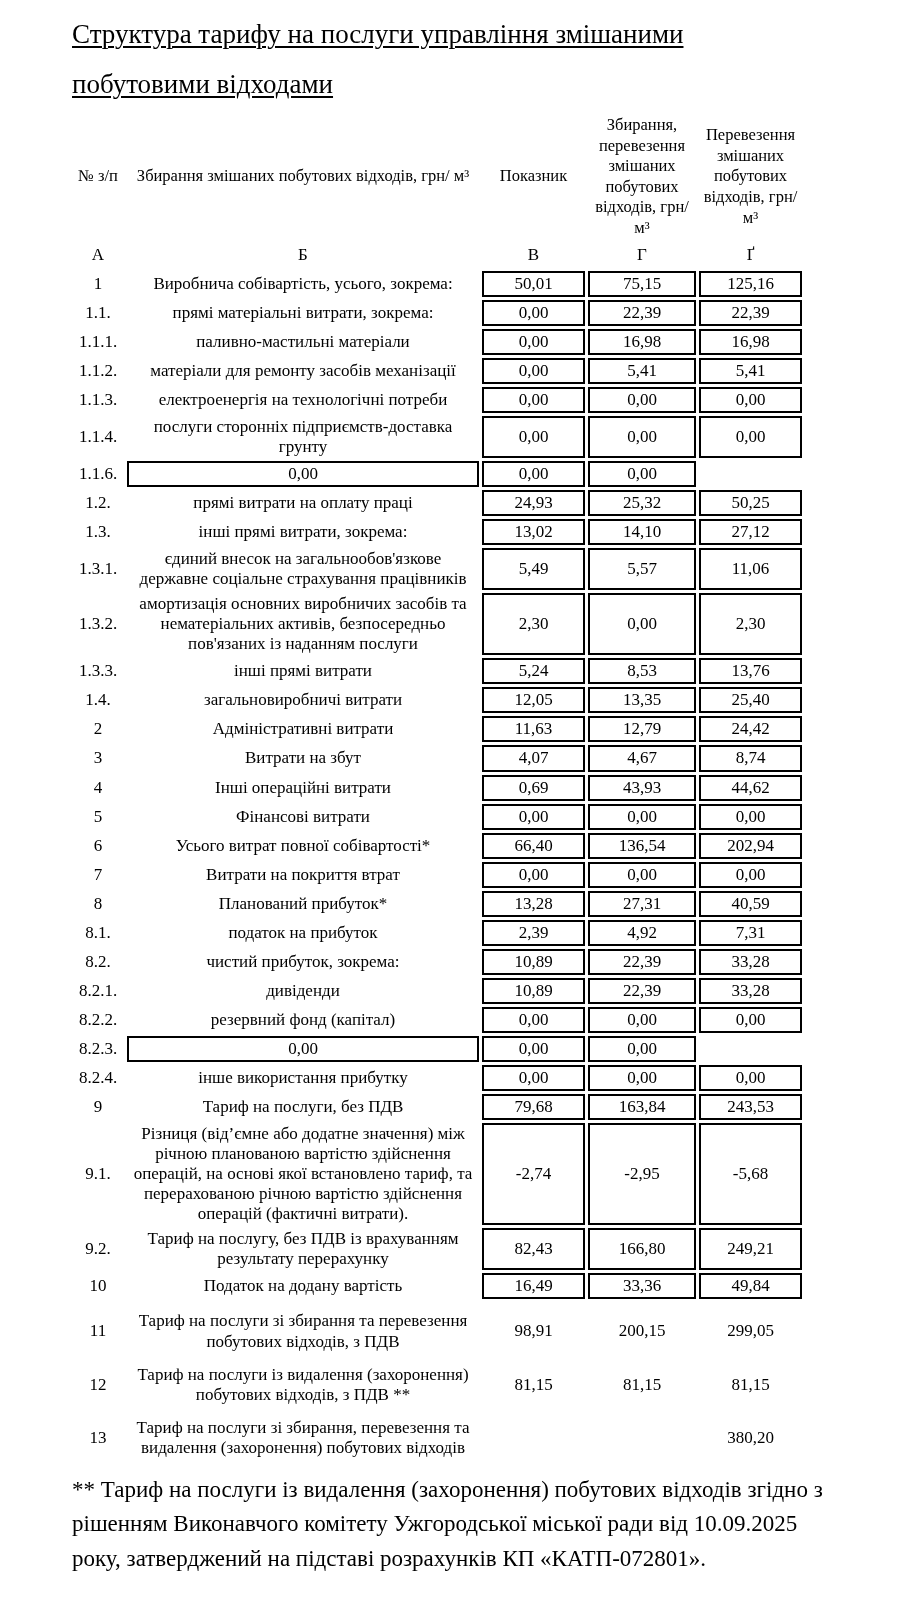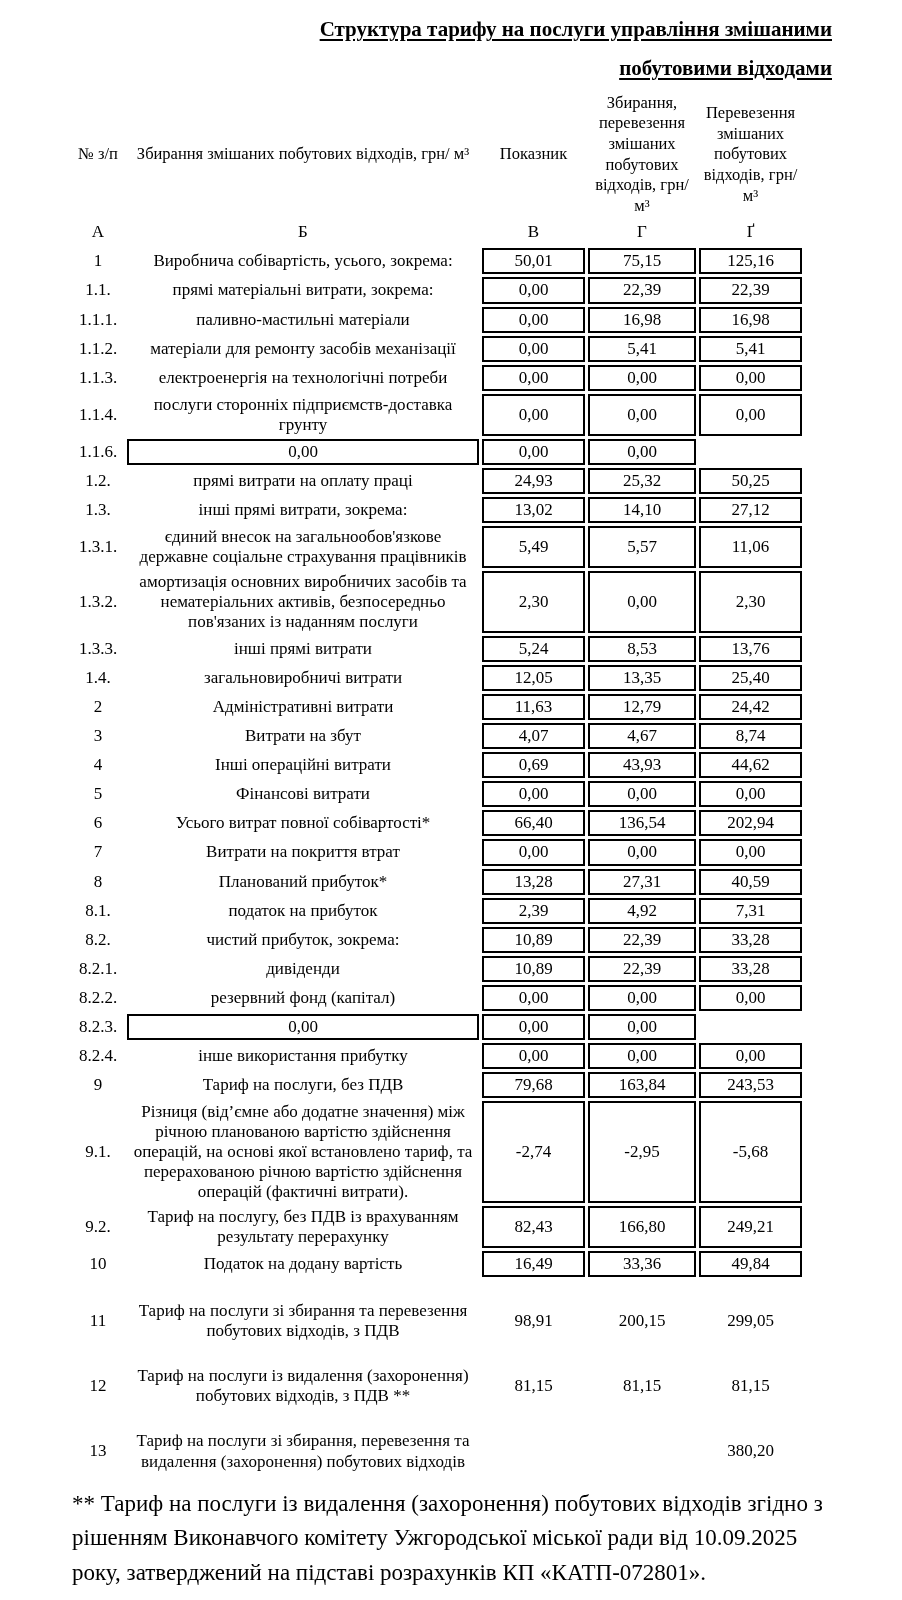--- a/index.html
+++ b/index.html
@@ -11,23 +11,23 @@
   }
   .page {
     width: 902px;
     height: 1600px;
     box-sizing: border-box;
     padding: 10px 70px 0 72px;
     background: #ffffff;
     overflow: hidden;
   }
   .title {
-    text-align: right;
-    font-weight: bold;
-    font-size: 21px;
+    text-align: left;
+    font-weight: normal;
+    font-size: 27px;
     line-height: 1.85;
     margin: 0 0 4px 0;
   }
   .title span {
     text-decoration: underline;
     text-decoration-thickness: 2px;
     text-underline-offset: 3px;
   }
   .grid-row {
     display: grid;
@@ -69,21 +69,21 @@
     align-self: stretch;
     display: flex;
     align-items: center;
     justify-content: center;
     min-height: 25px;
   }
   .val.boxed {
     border: 2px solid #000000;
   }
   .row.unboxed {
-    margin-top: 20px;
+    margin-top: 8px;
   }
   .row.unboxed .val {
     font-weight: normal;
   }
   .footnote {
     font-size: 23px;
     line-height: 1.5;
     margin: 14px 0 0 0;
     text-align: left;
   }

